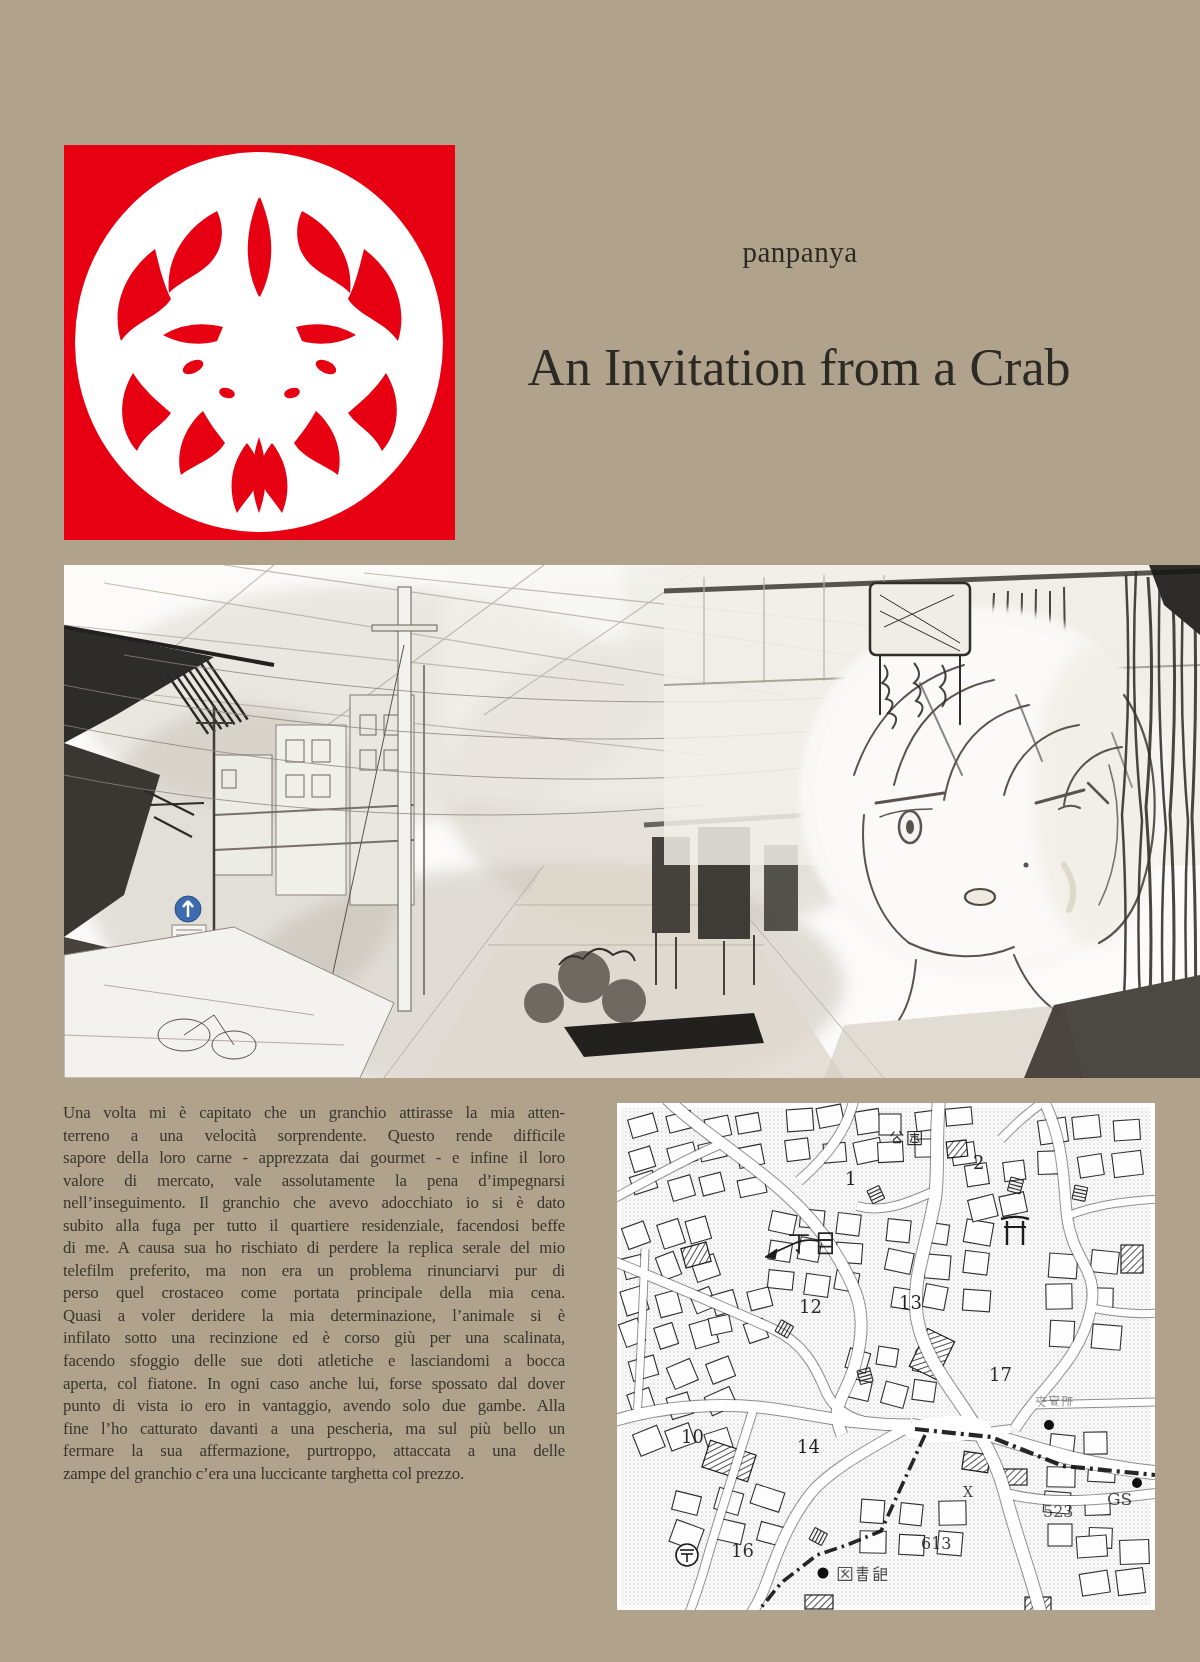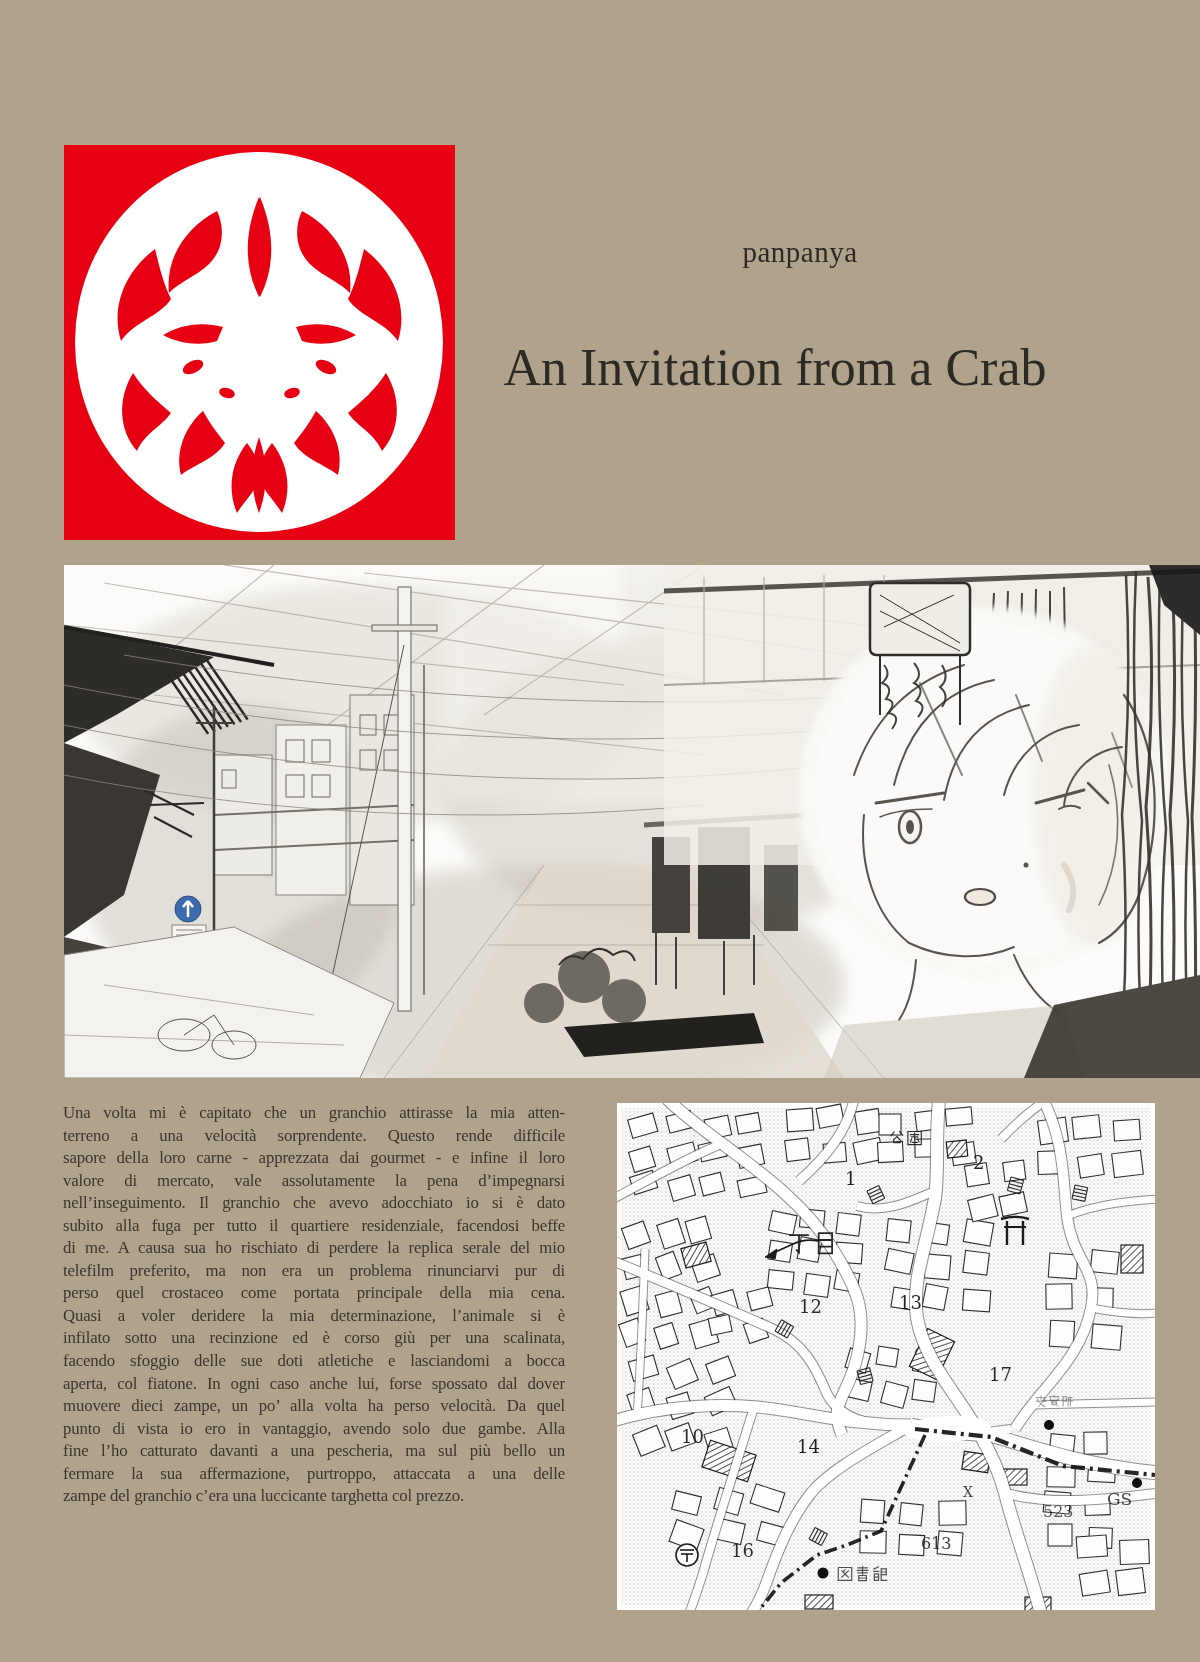--- a/index.html
+++ b/index.html
@@ -1,21 +1,21 @@
 <!DOCTYPE html>
 <html><head>
 <meta charset="utf-8">
 <style>
   html,body{margin:0;padding:0;}
   body{width:1200px;height:1662px;position:relative;overflow:hidden;
        font-family:"Liberation Serif","DejaVu Serif",serif;}
   .abs{position:absolute;}
   #author-name{left:430px;top:236px;width:740px;text-align:center;
        font-size:29px;color:#2c2a25;letter-spacing:0.5px;}
-  #book-title{left:390px;top:338px;width:770px;text-align:center;
+  #book-title{left:414px;top:338px;width:770px;text-align:center;
        font-size:52px;color:#2c2a25;}
   #story-paragraph{left:63px;top:1102px;width:502px;font-size:16.8px;
        line-height:22.55px;color:#39362e;letter-spacing:-0.15px;}
   .pline{text-align:justify;text-align-last:justify;height:22.55px;overflow:hidden;}
   .pline.last{text-align-last:left;font-family:Liberation Serif, serif;}
   svg text{font-family:"DejaVu Serif","Liberation Serif",serif;}
 </style>
 </head>
 <body style="background: rgb(177, 162, 139);">
 
@@ -258,21 +258,20 @@
     <div class="pline">valore di mercato, vale assolutamente la pena d’impegnarsi</div>
     <div class="pline">nell’inseguimento. Il granchio che avevo adocchiato io si è dato</div>
     <div class="pline">subito alla fuga per tutto il quartiere residenziale, facendosi beffe</div>
     <div class="pline">di me. A causa sua ho rischiato di perdere la replica serale del mio</div>
     <div class="pline">telefilm preferito, ma non era un problema rinunciarvi pur di</div>
     <div class="pline">perso quel crostaceo come portata principale della mia cena.</div>
     <div class="pline">Quasi a voler deridere la mia determinazione, l’animale si è</div>
     <div class="pline">infilato sotto una recinzione ed è corso giù per una scalinata,</div>
     <div class="pline">facendo sfoggio delle sue doti atletiche e lasciandomi a bocca</div>
     <div class="pline">aperta, col fiatone. In ogni caso anche lui, forse spossato dal dover</div>
-    <div class="pline">muovere dieci zampe, un po’ alla volta ha perso velocità. Da quel</div>
     <div class="pline">punto di vista io ero in vantaggio, avendo solo due gambe. Alla</div>
     <div class="pline">fine l’ho catturato davanti a una pescheria, ma sul più bello un</div>
     <div class="pline">fermare la sua affermazione, purtroppo, attaccata a una delle</div>
     <div class="pline last">zampe del granchio c’era una luccicante targhetta col prezzo.</div>
   </div>
 
 <svg class="abs" style="left:617px;top:1103px" width="538" height="507" viewBox="0 0 538 507">
   <defs>
     <pattern id="dots" width="4" height="4" patternUnits="userSpaceOnUse">
       <rect width="4" height="4" fill="#fdfdfd"></rect>

